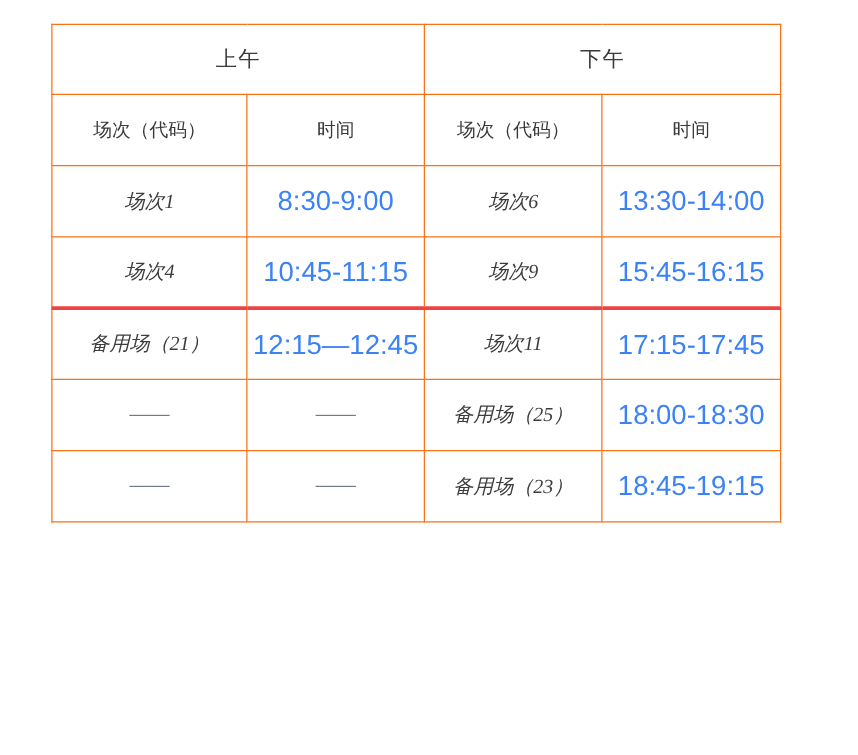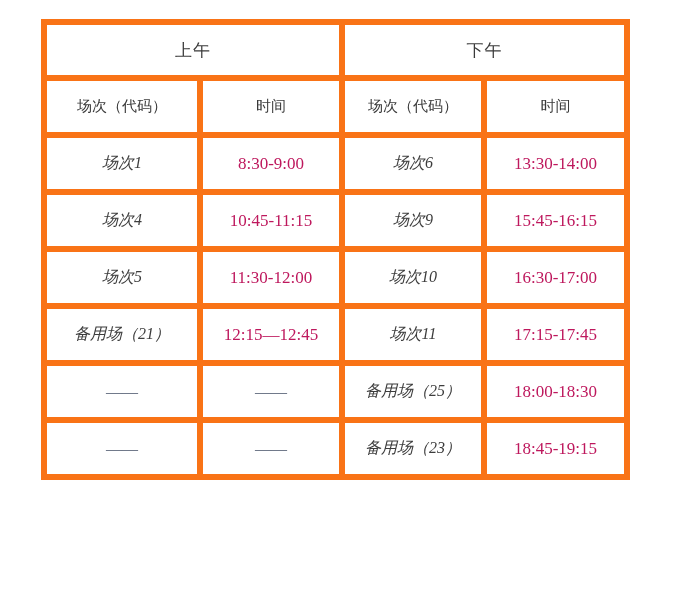--- a/index.html
+++ b/index.html
@@ -18,21 +18,21 @@
   table.schedule {
     border-collapse: collapse;
     table-layout: fixed;
     border: 1px solid #5a5a5a;
   }
   table.schedule col.c1 { width: 156px; }
   table.schedule col.c2 { width: 142px; }
   table.schedule col.c3 { width: 142px; }
   table.schedule col.c4 { width: 143px; }
   table.schedule th, table.schedule td {
-    border: 6px solid #f97316;
+    border: 1px solid #f97316;
     text-align: center;
     vertical-align: middle;
     padding: 0;
     background: #ffffff;
     overflow: hidden;
   }
   tr.row-h1 { height: 56px; }
   tr.row-h2 { height: 57px; }
   tr.data-row { height: 57px; }
   
@@ -48,24 +48,24 @@
     font-size: 15px;
     color: #3a3a3a;
     font-weight: normal;
   }
   .session-cell {
     font-size: 16px;
     color: #3d3d3d;
     font-style: italic; 
   }
   .time-cell {
-    font-size: 17px;
-    color: #be185d;
+    font-size: 22px;
+    color: #3b82f6;
     font-style: normal;
-    font-family: Liberation Serif, serif;
+    font-family: Liberation Sans, sans-serif;
   }
   .dash-cell {
     font-size: 16px;
     color: #5a6478;
     font-style: normal;
   }
 </style>
 </head>
 <body>
 
@@ -94,26 +94,20 @@
         <td class="time-cell">8:30-9:00</td>
         <td class="session-cell">场次6</td>
         <td class="time-cell">13:30-14:00</td>
       </tr>
       <tr class="data-row">
         <td class="session-cell">场次4</td>
         <td class="time-cell">10:45-11:15</td>
         <td class="session-cell">场次9</td>
         <td class="time-cell">15:45-16:15</td>
       </tr>
-      <tr class="data-row">
-        <td class="session-cell">场次5</td>
-        <td class="time-cell">11:30-12:00</td>
-        <td class="session-cell">场次10</td>
-        <td class="time-cell">16:30-17:00</td>
-      </tr>
       <tr class="data-row thick-top">
         <td class="session-cell">备用场（21）</td>
         <td class="time-cell">12:15—12:45</td>
         <td class="session-cell">场次11</td>
         <td class="time-cell">17:15-17:45</td>
       </tr>
       <tr class="data-row">
         <td class="dash-cell">——</td>
         <td class="dash-cell">——</td>
         <td class="session-cell">备用场（25）</td>

